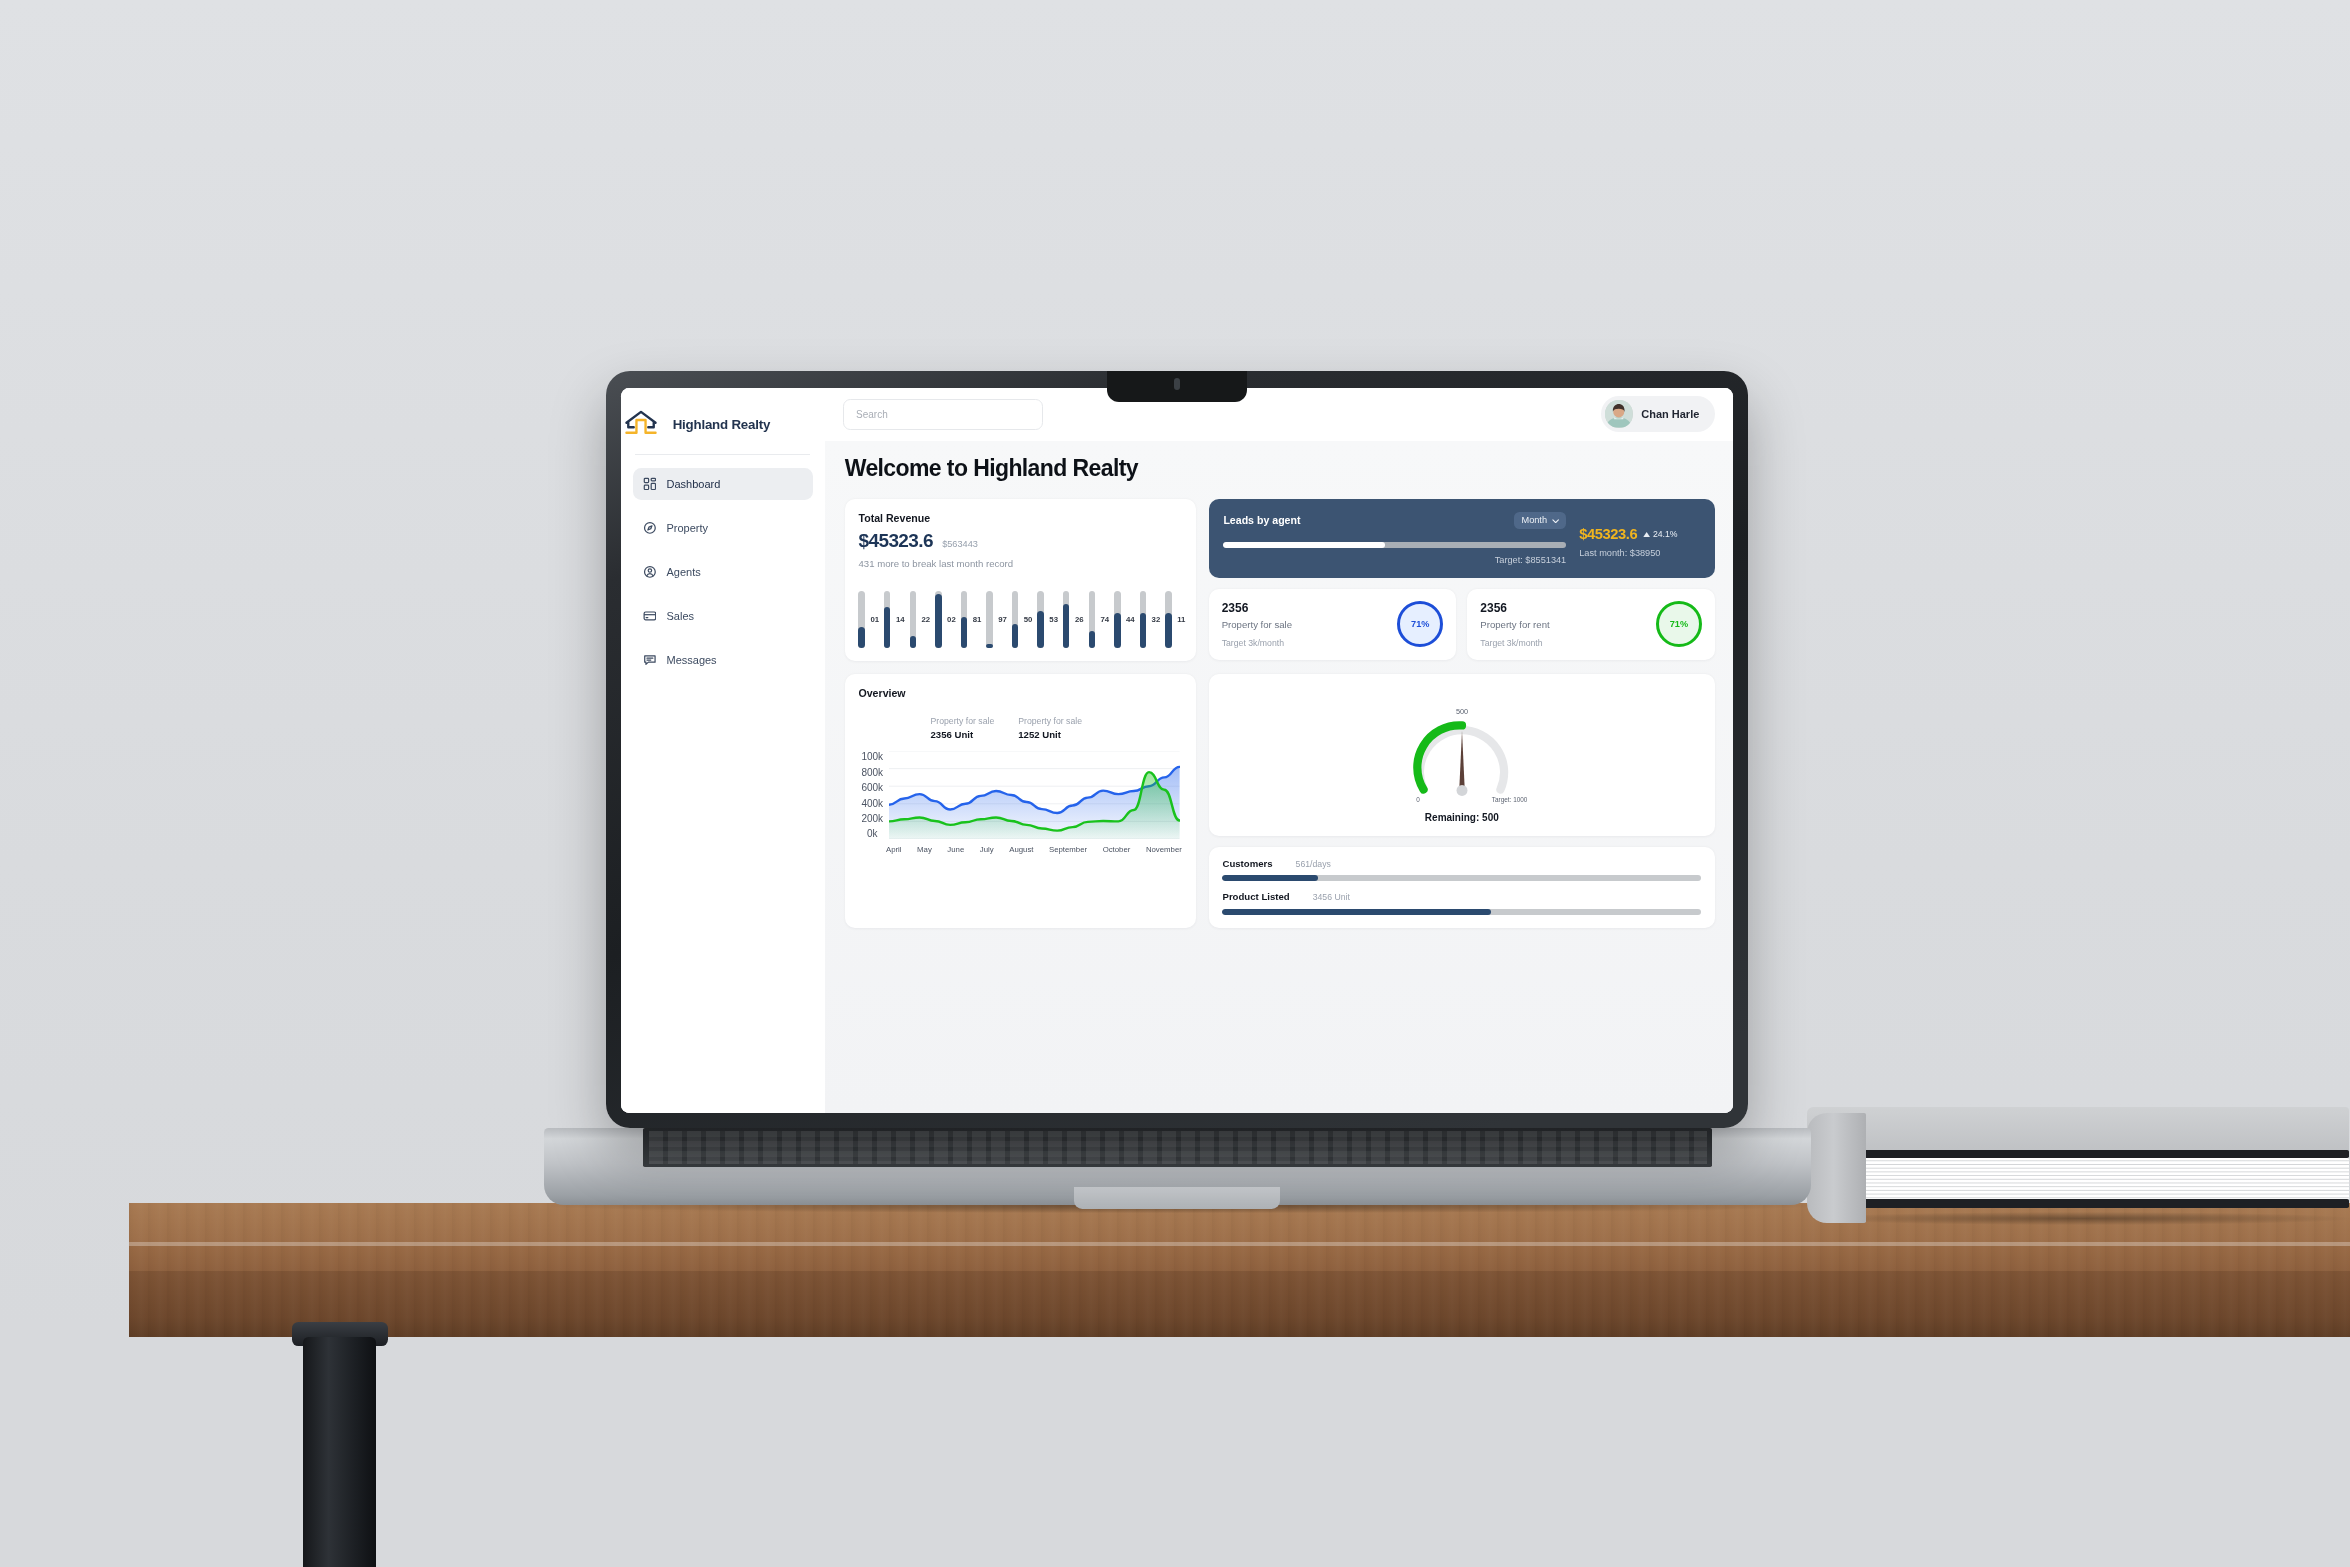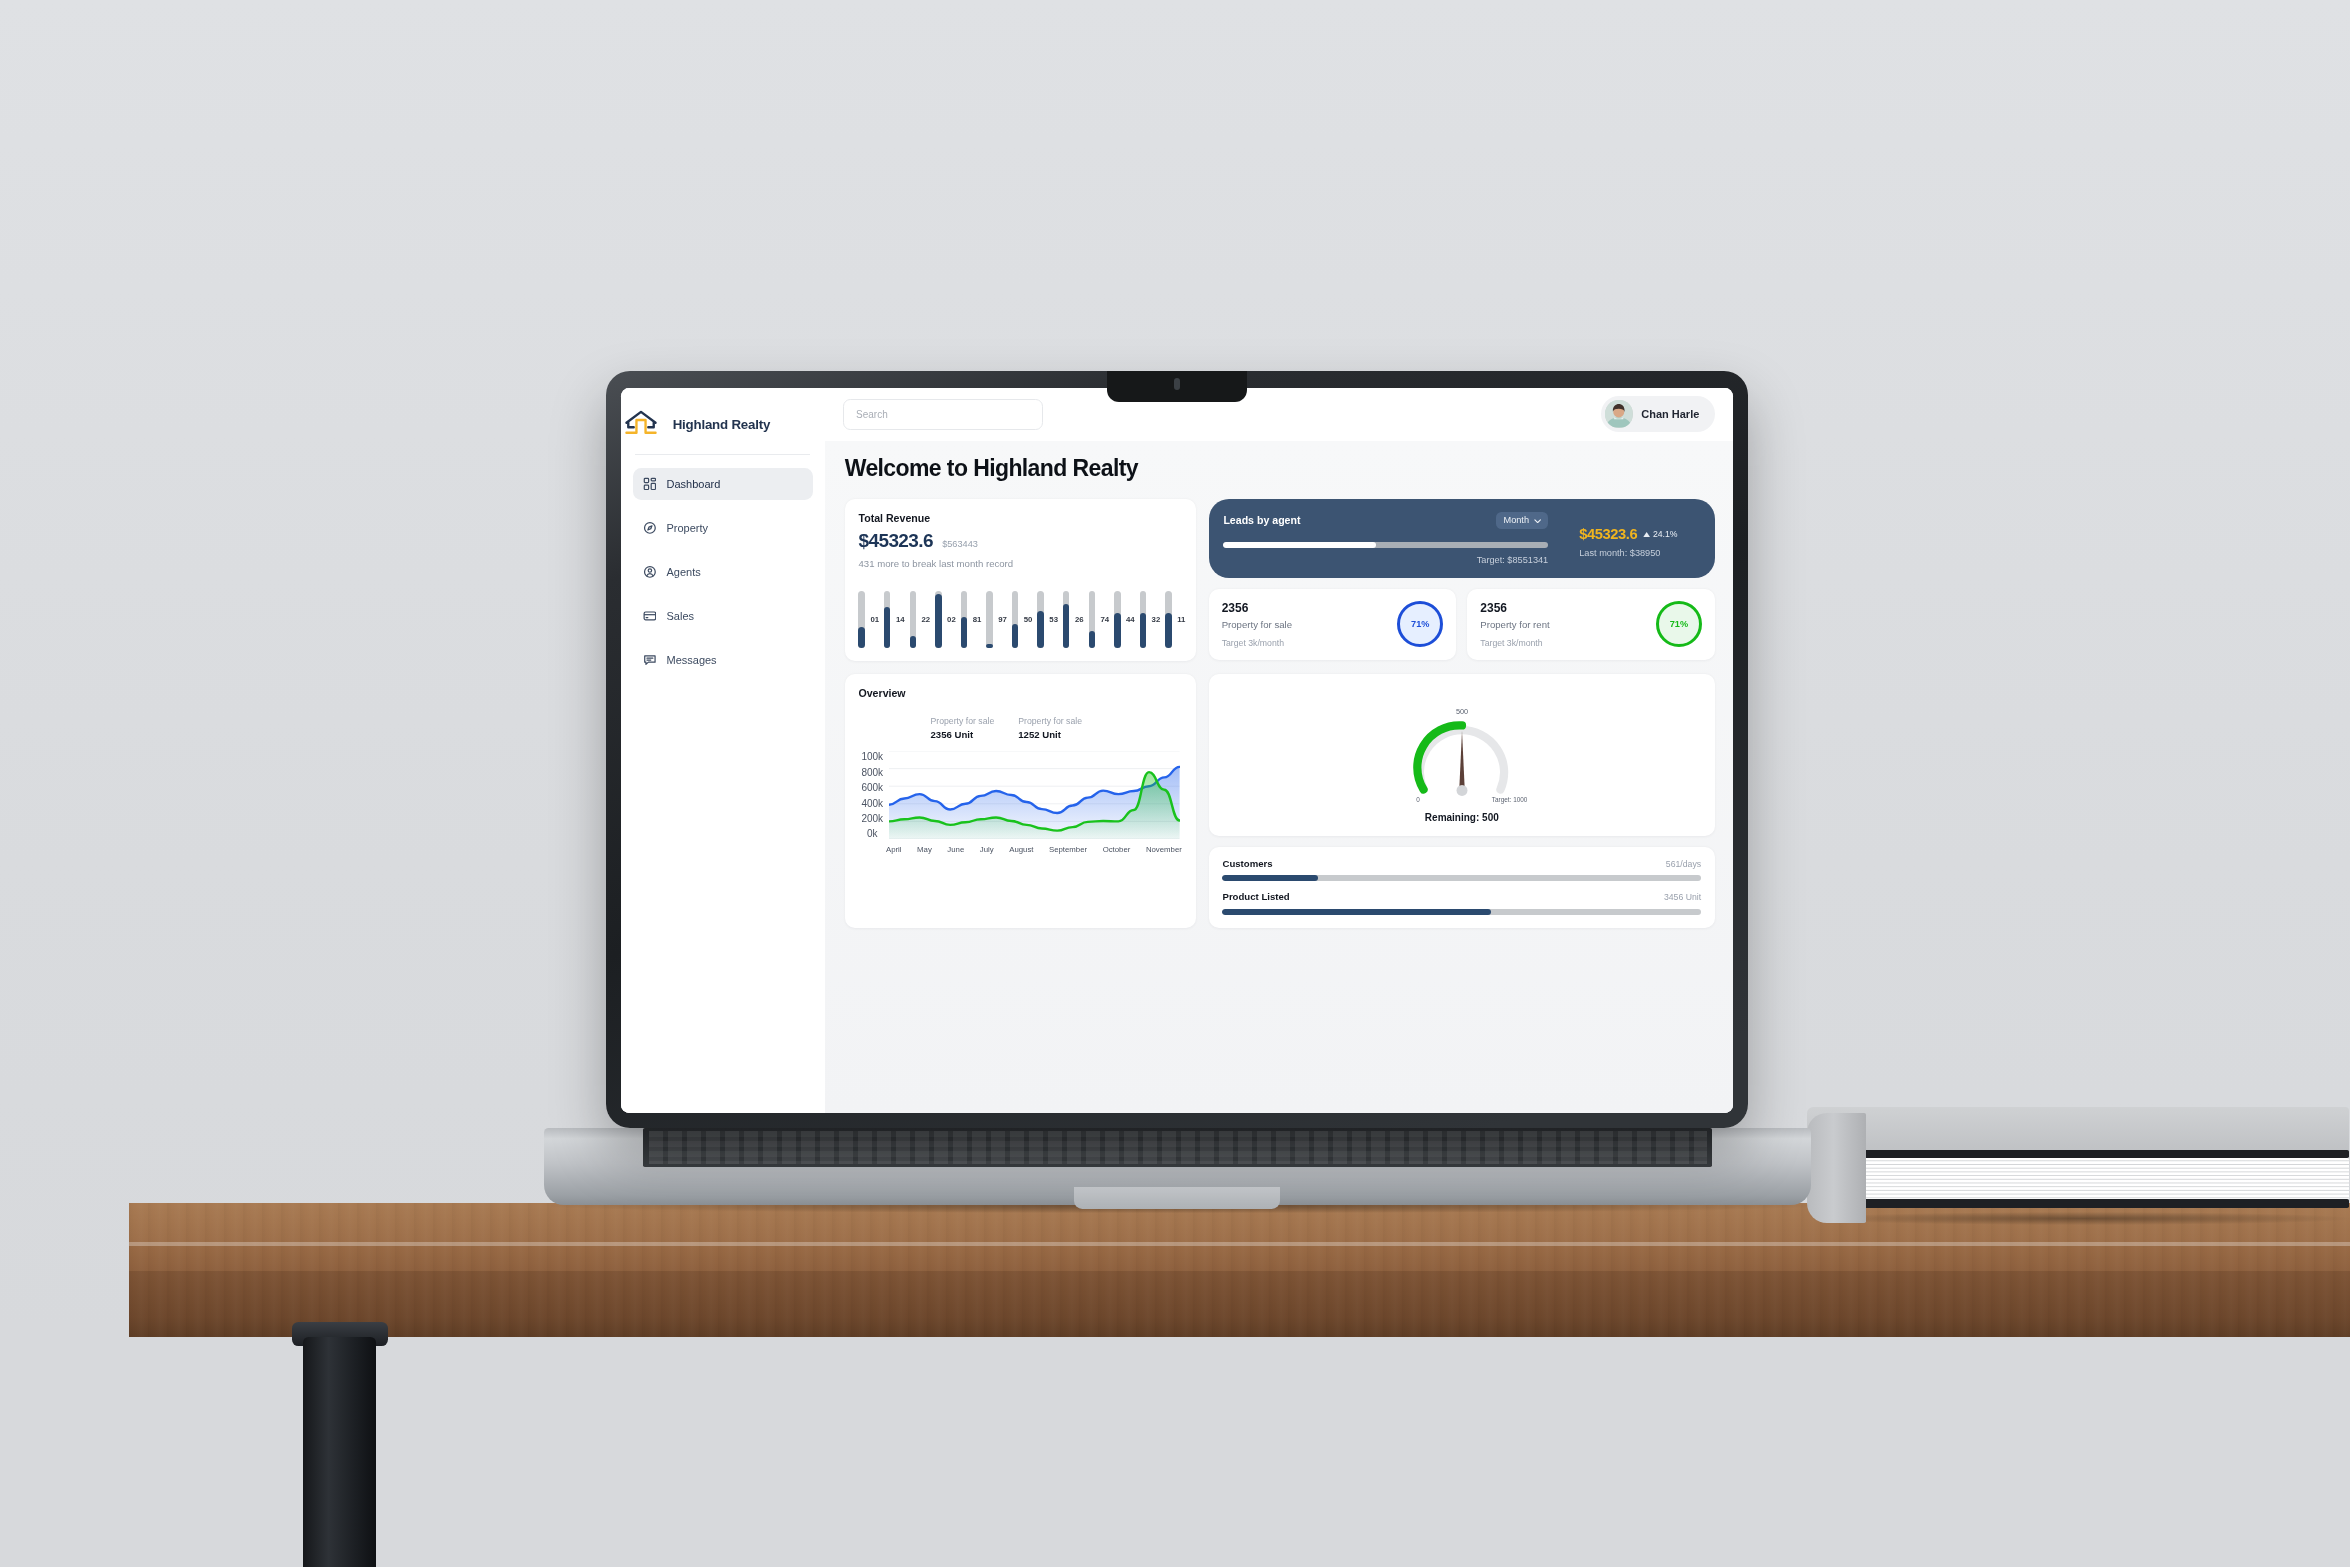--- a/index.html
+++ b/index.html
@@ -134,22 +134,22 @@
   .tr-note { font-size:9.6px; color:#8d95a1; margin-top:6.4px; }
   .bars { display:flex; align-items:flex-end; justify-content:space-between;
           margin-top:14.7px; height:64px; }
   .bar-col { display:flex; flex-direction:row; align-items:center; gap:5.5px; width:16.5px; }
   .bar-track { width:6.4px; height:57px; background:#c7cacd; border-radius:3.7px;
                position:relative; display:flex; align-items:flex-end; }
   .bar-fill { width:6.4px; background:#2b4a6f; border-radius:3.7px; }
   .bar-label { font-size:7.8px; color:#343a45; font-weight:600; }
 
   
-  .leads { background:#3c5472; border-radius:20px; padding:13px 14.7px; color:#fff;
-           display:flex; align-items:flex-start; gap:31px;justify-content:space-between; }
+  .leads { background:#3c5472; border-radius:10px; padding:13px 14.7px; color:#fff;
+           display:flex; align-items:flex-start; gap:13px;justify-content:space-between; }
   .leads-left { flex:1; }
   .leads-head { display:flex; align-items:center; justify-content:space-between; }
   .leads-title { font-size:10.6px; font-weight:700; }
   .month-sel { background:#4f6889; border-radius:5.5px; padding:3.7px 7.3px;
                font-size:9.2px; display:flex; align-items:center; gap:4.6px; color:#eef2f7; }
   .leads-bar { height:6.4px; background:#a8aeb5; border-radius:4.6px; margin-top:13px;
                overflow:hidden; }
   .leads-bar-fill { height:100%; background:#fff; border-radius:4.6px; }
   .leads-target { font-size:9.2px; color:#c6cfdb; text-align:right; margin-top:6.4px; }
   .leads-right { text-align:left; padding-top:14.7px; width:121px; }
@@ -187,21 +187,21 @@
             display:flex; justify-content:space-between; }
   .x-lbl { font-size:7.8px; color:#4b5362; }
 
   .col-gauge { flex:1; display:flex; flex-direction:column; gap:11px; min-width:0; }
   .gauge-card { flex:1; display:flex; flex-direction:column; align-items:center;
                 justify-content:center; }
   .gauge-remaining { font-size:10px; font-weight:600; color:#121721; margin-top:5.5px; }
   .stats-card { padding:11px 13.8px 13px; }
   .stat-row { margin-bottom:10px; }
   .stat-row:last-child { margin-bottom:0; }
-  .stat-head { display:flex; justify-content:space-between; align-items:baseline;gap:23px; }
+  .stat-head { display:flex; justify-content:flex-start; align-items:baseline;gap:23px; }
   .stat-name { font-size:9.6px; font-weight:700; color:#131720; }
   .stat-val { font-size:8.7px; color:#9aa1ad; }
   .stat-track { height:6.4px; background:#c7cacd; border-radius:4.6px; margin-top:6.4px; overflow:hidden; }
   .stat-fill { height:100%; background:#2b4a6f; border-radius:4.6px; }
 </style>
 </head>
 <body>
 
 <div id="scene">
   <div class="floor"></div>

